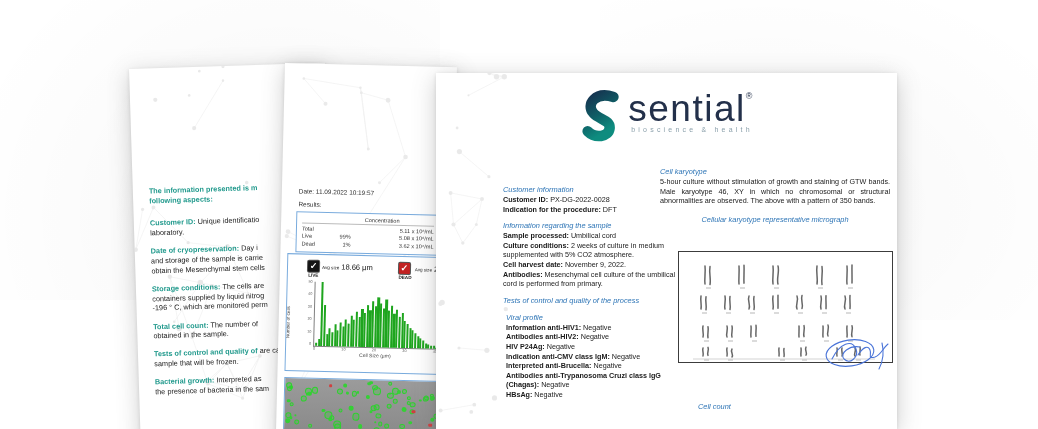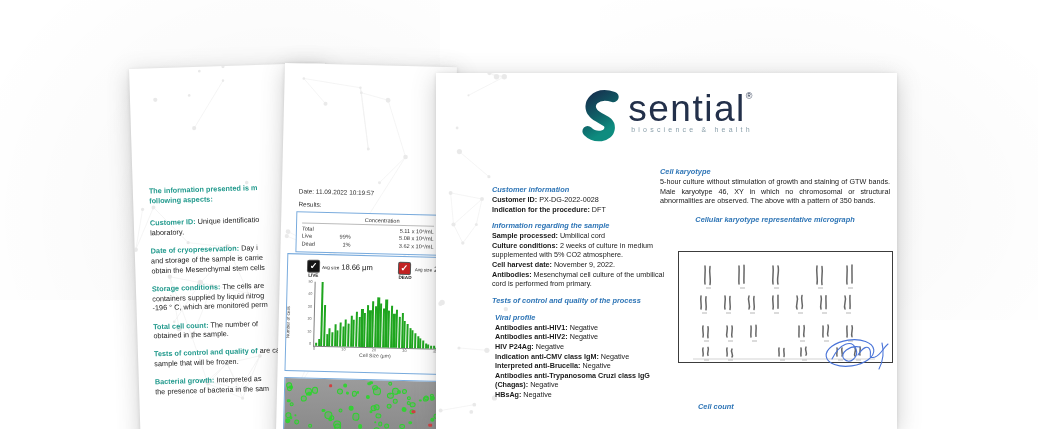--- a/index.html
+++ b/index.html
@@ -57,24 +57,24 @@
   
   .page-front{left:436px;top:73px;width:461px;height:356px;z-index:3;}
   .pf-el{position:absolute;z-index:1;}
   .logo{top:16px;left:0;width:100%;display:flex;justify-content:center;align-items:flex-start;gap:6px;}
   .logo-text{display:flex;flex-direction:column;text-align:center;}
   .brand-row{display:flex;align-items:flex-start;}
   .brand{font-size:37px;line-height:40px;letter-spacing:1.5px;color:#23304a;font-weight:400;}
   .reg{font-size:9px;color:#23304a;margin-top:2px;}
   .tagline{font-size:7px;letter-spacing:3.2px;color:#8ba0ab;margin-top:-3px;padding-left:3px;}
 
-  .blue-h{color:#2e75b6;font-weight:bold;font-style:italic;font-size:7.4px;line-height:10px;}
+  .blue-h{color:#2e75b6;font-weight:normal;font-style:italic;font-size:7.4px;line-height:10px;}
   .pf-body{font-size:7.2px;line-height:9.6px;color:#1a1a1a;}
   .fline b{font-weight:bold;}
-  .col-left{left:56px;top:112px;width:184px;}
+  .col-left{left:67px;top:112px;width:184px;}
   .sec{margin-bottom:7px;}
   .viral{padding-left:3px;}
   .col-right{left:224px;top:94px;width:230px;}
   .just{text-align:justify;}
   .kcaption{text-align:center;margin-top:9px;}
   .kbox{left:242px;top:178px;width:213px;height:110px;border:1.2px solid #3c3c3c;background:#fff;}
   .kbox svg{width:100%;height:100%;}
   .kary-stroke{stroke:#4b4b4b;stroke-width:1.5;fill:none;stroke-linecap:round;opacity:.85;}
   .signature{left:384px;top:256px;width:76px;height:48px;z-index:5;}
   .cellcount{left:262px;top:329px;}
@@ -501,21 +501,21 @@
             <div class="fline"><b>Cell harvest date: </b>November 9, 2022.</div>
             <div class="fline"><b>Antibodies: </b>Mesenchymal cell culture of the umbilical cord is performed from primary.</div>
           </div>
       </div>
       <div class="sec">
         <div class="blue-h">Tests of control and quality of the process</div>
       </div>
       <div class="sec viral">
         <div class="blue-h">Viral profile</div>
         <div id="viral-list">
-            <div class="fline"><b>Antibodies anti-HIV1: </b>Negative</div>
+            <div class="fline"><b>Information anti-HIV1: </b>Negative</div>
             <div class="fline"><b>Antibodies anti-HIV2: </b>Negative</div>
             <div class="fline"><b>HIV P24Ag: </b>Negative</div>
             <div class="fline"><b>Indication anti-CMV class IgM: </b>Negative</div>
             <div class="fline"><b>Interpreted anti-Brucella: </b>Negative</div>
             <div class="fline"><b>Antibodies anti-Trypanosoma Cruzi class IgG (Chagas): </b>Negative</div>
             <div class="fline"><b>HBsAg: </b>Negative</div>
           </div>
       </div>
     </div>
 

